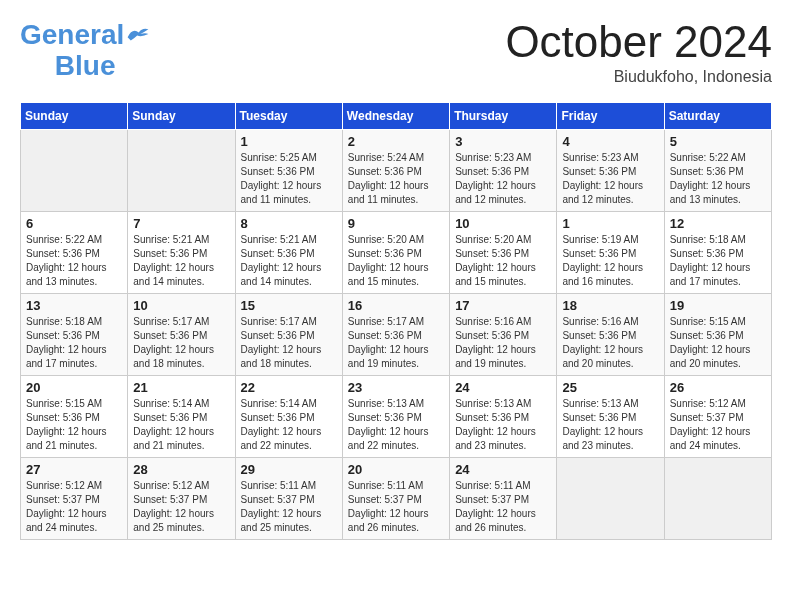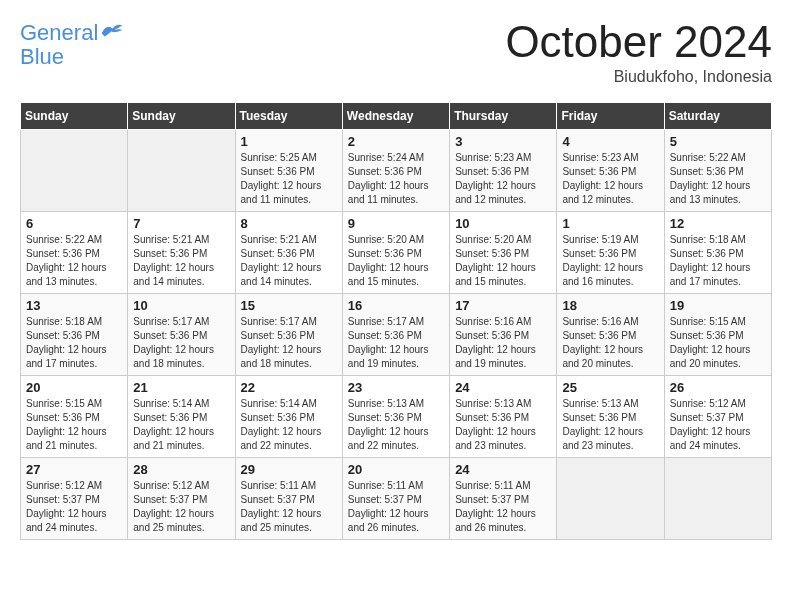--- a/index.html
+++ b/index.html
@@ -14,22 +14,22 @@
       display: flex;
       justify-content: space-between;
       align-items: flex-start;
       margin-bottom: 16px;
     }
     .logo {
       display: flex;
       align-items: center;
     }
     .logo-text {
-      font-size: 22px;
-      font-weight: normal;
+      font-size: 28px;
+      font-weight: bold;
       color: #2d4a7a;
       line-height: 1.1;
     }
     .logo-text span {
       color: #4a90d9;
     }
     .logo-bird {
       width: 24px;
       height: 20px;
       margin-left: 2px;
@@ -47,21 +47,21 @@
       font-size: 16px;
       color: #444;
       margin-top: 4px;
     }
     .calendar {
       width: 100%;
       border-collapse: collapse;
       font-size: 10.5px;
     }
     .calendar thead th {
-      background-color: #404040;
+      background-color: #1d4ed8;
       color: #fff;
       padding: 6px 4px;
       text-align: left;
       font-size: 12px;
       font-weight: bold;
       border: 1px solid #fff;
     }
     .calendar tbody td {
       vertical-align: top;
       border: 1px solid #ccc;
@@ -95,21 +95,21 @@
 <div class="header">
   <div class="logo">
     <div>
       <div style="display:flex;align-items:center;">
         <div class="logo-text">
           <span>General</span><svg class="logo-bird" viewBox="0 0 30 20" xmlns="http://www.w3.org/2000/svg">
               <path d="M2 14 Q8 2 16 8 Q20 2 28 4 Q22 8 18 10 Q24 8 28 10 Q20 14 14 12 Q10 16 6 18 Z" fill="#4a90d9"></path>
             </svg>
         </div>
       </div>
-      <div class="logo-text" style="color:#4a90d9;">Blue</div>
+      <div class="logo-text" style="color:#4a90d9;text-align:center;">Blue</div>
     </div>
   </div>
   <div class="title-area">
     <div class="month-title">October 2024</div>
     <div class="location">Biudukfoho, Indonesia</div>
   </div>
 </div>
 
 <table class="calendar">
   <thead>

